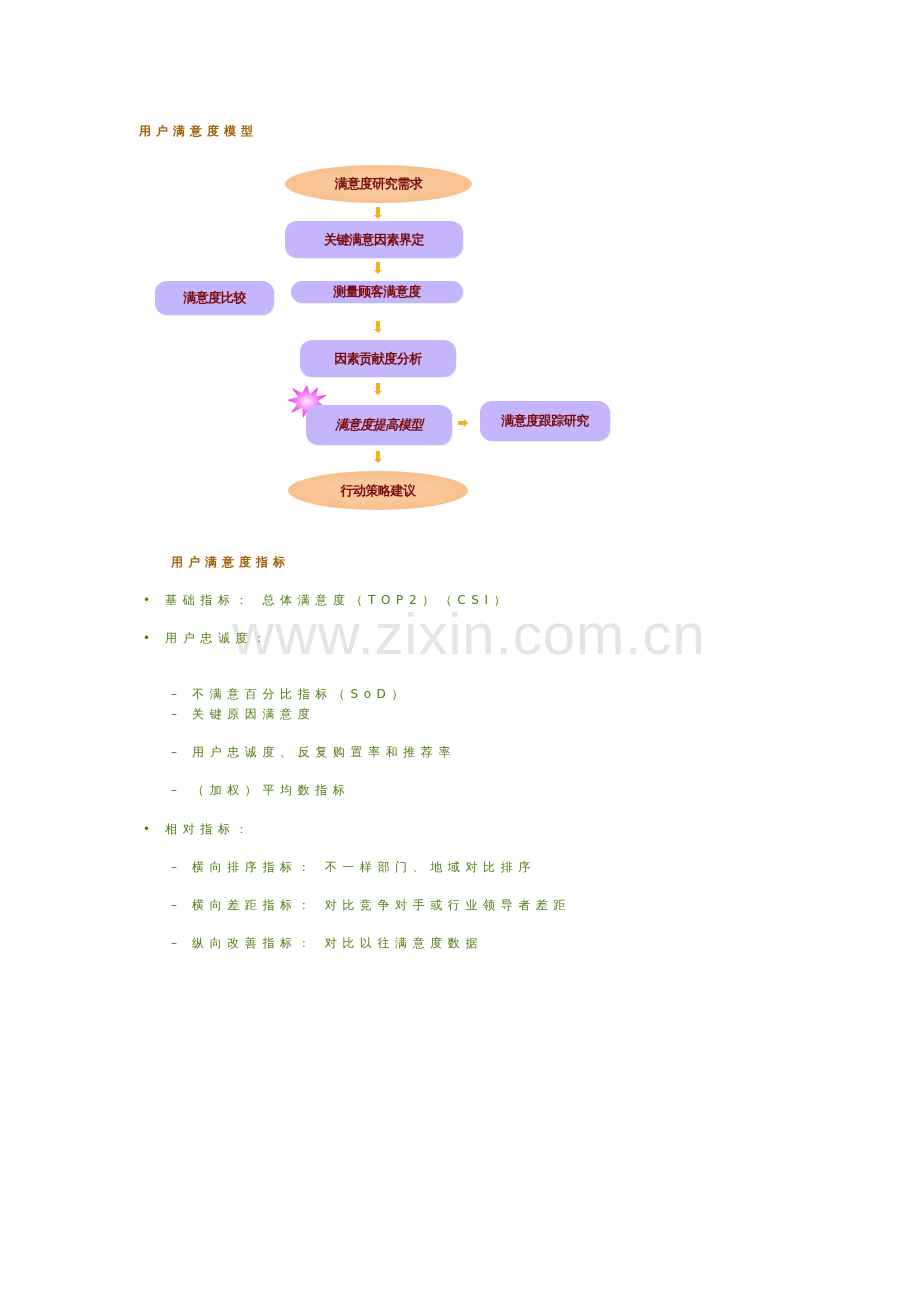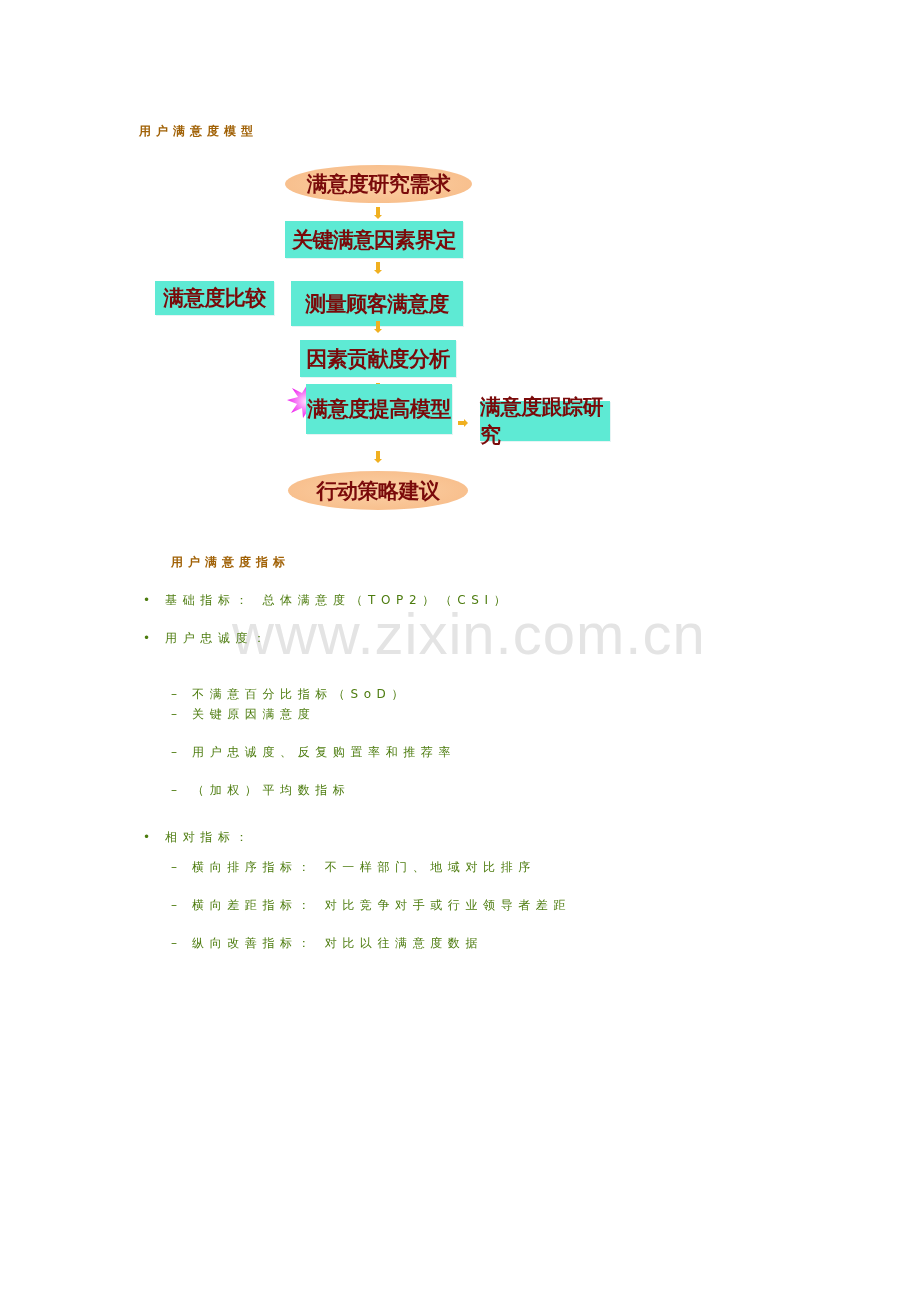--- a/index.html
+++ b/index.html
@@ -1,53 +1,53 @@
 <!DOCTYPE html>
 <html><head>
 <meta charset="utf-8">
 <style>
   html,body{margin:0;padding:0;background:#fff;}
   body{width:920px;height:1302px;position:relative;overflow:hidden;font-family:"DejaVu Sans",sans-serif;color:#222;}
   .h{position:absolute;font-size:12px;font-weight:bold;letter-spacing:5px;color:#a16207;}
-  .node{position:absolute;display:flex;align-items:center;justify-content:center;font-size:21px;font-weight:bold;color:#7a0a0a;letter-spacing:-0.5px;}
-  .box{background:#5eead4;border-radius:0;box-shadow:1px 1px 0 #e6f4f4;}
+  .node{position:absolute;display:flex;align-items:center;justify-content:center;font-size:13px;font-weight:bold;color:#7a0a0a;letter-spacing:-0.5px;}
+  .box{background:#c4b5fd;border-radius:12px;box-shadow:1px 1px 0 #e6f4f4;}
   .oval{background:radial-gradient(ellipse at center,#fbd0a6 0%,#f8c08e 70%,#f3b880 100%);border-radius:50%;}
   .arrow-v{position:absolute;width:4px;height:9px;background:#f0b020;}
   .arrow-v::after{content:"";position:absolute;left:-2px;top:8px;border-left:4px solid transparent;border-right:4px solid transparent;border-top:4px solid #f0b020;}
   .arrow-h{position:absolute;width:7px;height:4px;background:#f0b020;}
   .arrow-h::after{content:"";position:absolute;top:-2px;left:6px;border-top:4px solid transparent;border-bottom:4px solid transparent;border-left:4px solid #f0b020;}
   .star{position:absolute;left:286px;top:383px;width:42px;height:36px;}
   .line{position:absolute;font-size:12px;letter-spacing:5.6px;color:#4d7c0f;white-space:nowrap;}
   .wm{position:absolute;left:232px;top:600px;font-size:58px;color:#e4e4e4;letter-spacing:1px;font-family:"Liberation Sans",sans-serif;text-align:center;}
 </style>
 </head>
 <body>
 
 <div class="h" style="left:139px;top:123px;">用户满意度模型</div>
 
 <div>
   <div class="node oval" style="left:285px;top:165px;width:187px;height:38px;">满意度研究需求</div>
   <div class="arrow-v" style="left:376px;top:207px;"></div>
   <div class="node box" style="left:285px;top:221px;width:178px;height:37px;">关键满意因素界定</div>
   <div class="arrow-v" style="left:376px;top:262px;"></div>
   <div class="node box" style="left:155px;top:281px;width:119px;height:34px;">满意度比较</div>
-  <div class="node box" style="left:291px;top:281px;width:172px;height:45px;">测量顾客满意度</div>
+  <div class="node box" style="left:291px;top:281px;width:172px;height:22px;">测量顾客满意度</div>
   <div class="arrow-v" style="left:376px;top:321px;"></div>
   <div class="node box" style="left:300px;top:340px;width:156px;height:37px;">因素贡献度分析</div>
   <div class="arrow-v" style="left:376px;top:383px;"></div>
   <svg class="star" viewBox="0 0 42 36">
     <defs>
         <radialGradient id="sg">
           <stop offset="0" stop-color="#ffe8ff"></stop>
           <stop offset="1" stop-color="#ee22ee"></stop>
         </radialGradient>
       </defs>
     <polygon fill="url(#sg)" points="21,2 24,11 32,4 30,13 41,12 32,18 40,25 29,23 30,34 23,26 17,35 16,25 5,30 11,21 1,17 12,14 6,5 16,10"></polygon>
   </svg>
-  <div class="node box" style="left:306px;top:384px;width:146px;height:50px;">满意度提高模型</div>
+  <div class="node box" style="left:306px;top:405px;width:146px;height:40px;font-style:italic;">满意度提高模型</div>
   <div class="arrow-h" style="left:458px;top:421px;"></div>
   <div class="node box" style="left:480px;top:401px;width:130px;height:40px;">满意度跟踪研究</div>
   <div class="arrow-v" style="left:376px;top:451px;"></div>
   <div class="node oval" style="left:288px;top:471px;width:180px;height:39px;">行动策略建议</div>
 </div>
 
 <div class="wm">www.zixin.com.cn</div>
 
 <div class="h" style="left:143px;top:554px;margin-left:28px;">用户满意度指标</div>
 
@@ -57,20 +57,20 @@
     <span>基础指标： 总体满意度（TOP2）（CSI）</span>
   </div>
   <div class="line" style="left:143px;top:630px;">
     <span>•</span>
     <span>用户忠诚度：</span>
   </div>
   <div class="line" style="left:171px;top:686px;"><span>–</span> <span>不满意百分比指标（SoD）</span></div>
   <div class="line" style="left:171px;top:706px;"><span>–</span> <span>关键原因满意度</span></div>
   <div class="line" style="left:171px;top:744px;"><span>–</span> <span>用户忠诚度、反复购置率和推荐率</span></div>
   <div class="line" style="left:171px;top:782px;"><span>–</span> <span>（加权）平均数指标</span></div>
-  <div class="line" style="left:143px;top:821px;margin-top:8px;">
+  <div class="line" style="left:143px;top:821px;">
     <span>•</span>
     <span>相对指标：</span>
   </div>
   <div class="line" style="left:171px;top:859px;"><span>–</span> <span>横向排序指标： 不一样部门、地域对比排序</span></div>
   <div class="line" style="left:171px;top:897px;"><span>–</span> <span>横向差距指标： 对比竞争对手或行业领导者差距</span></div>
   <div class="line" style="left:171px;top:935px;"><span>–</span> <span>纵向改善指标： 对比以往满意度数据</span></div>
 </div>
 
 </body></html>

